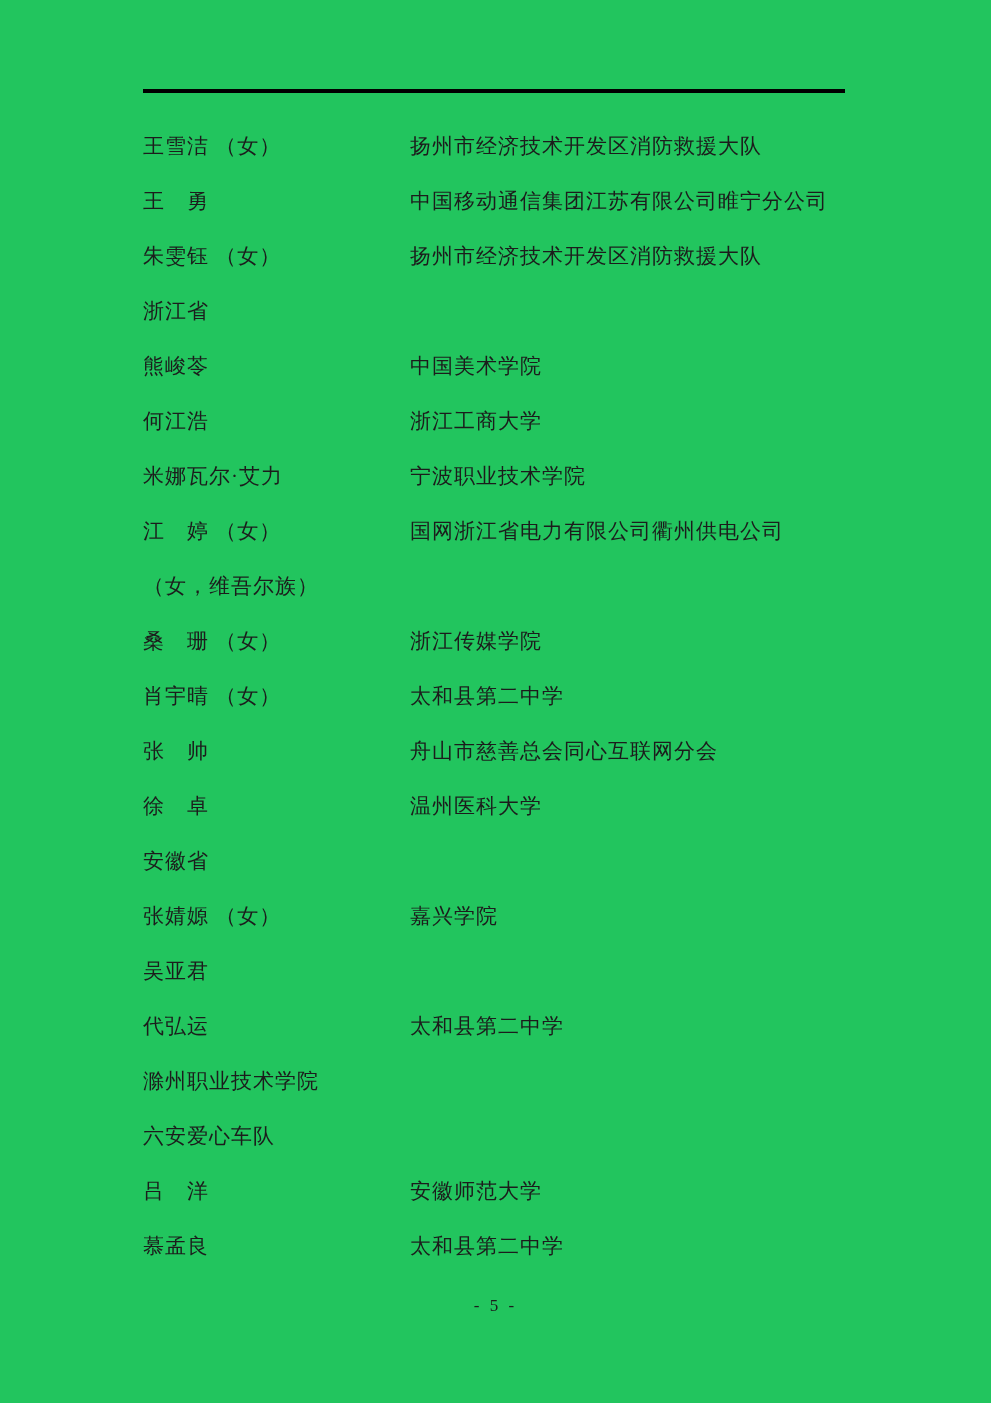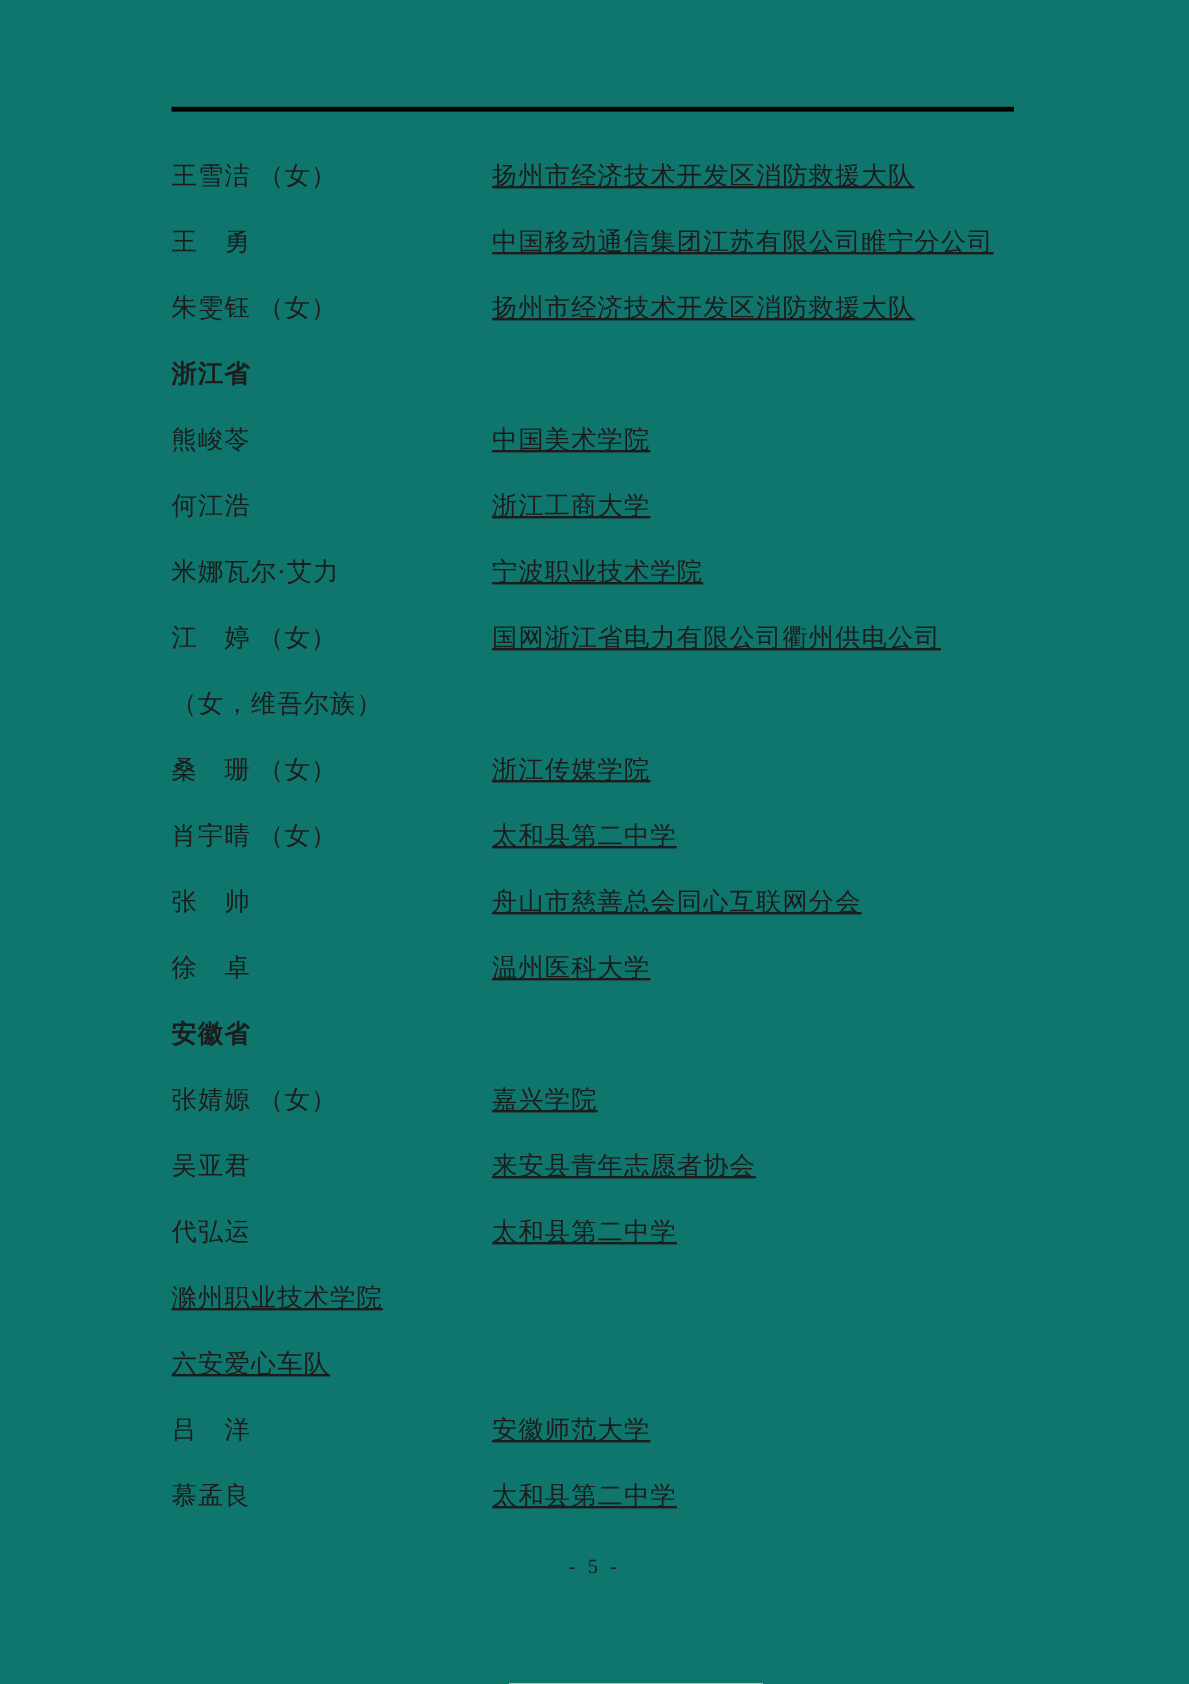--- a/index.html
+++ b/index.html
@@ -4,21 +4,21 @@
 <style>
   html, body {
     margin: 0;
     padding: 0;
     background: #ffffff;
   }
   .page {
     position: relative;
     width: 991px;
     height: 1403px;
-    background: #0f766e;
+    background: #22c55e;
     font-family: "Liberation Serif", "DejaVu Serif", serif;
     color: #1c1c1c;
     overflow: hidden;
   }
   .header-rule {
     position: absolute;
     left: 143px;
     top: 89px;
     width: 702px;
     height: 4px;
@@ -38,24 +38,23 @@
     line-height: 28px;
     letter-spacing: 1px;
     white-space: pre;
   }
   .entry .name-cell {
     width: 267px;
     flex: 0 0 267px;
   }
   .entry .org-cell {
     flex: 1;
-    text-decoration: underline;
   }
   .entry.province .name-cell {
-    font-weight: bold;
+    font-weight: normal;
   }
   .page-number {
     position: absolute;
     left: 0;
     top: 1296px;
     width: 100%;
     text-align: center;
     font-size: 17px;
     letter-spacing: 3px;
     color: #1c1c1c;
@@ -75,21 +74,21 @@
       <div class="entry person"><span class="name-cell">何江浩</span><span class="org-cell">浙江工商大学</span></div>
       <div class="entry person"><span class="name-cell">米娜瓦尔·艾力</span><span class="org-cell">宁波职业技术学院</span></div>
       <div class="entry person"><span class="name-cell">江　婷 （女）</span><span class="org-cell">国网浙江省电力有限公司衢州供电公司</span></div>
       <div class="entry continuation"><span class="name-cell">（女，维吾尔族）</span><span class="org-cell"></span></div>
       <div class="entry person"><span class="name-cell">桑　珊 （女）</span><span class="org-cell">浙江传媒学院</span></div>
       <div class="entry person"><span class="name-cell">肖宇晴 （女）</span><span class="org-cell">太和县第二中学</span></div>
       <div class="entry person"><span class="name-cell">张　帅</span><span class="org-cell">舟山市慈善总会同心互联网分会</span></div>
       <div class="entry person"><span class="name-cell">徐　卓</span><span class="org-cell">温州医科大学</span></div>
       <div class="entry province"><span class="name-cell">安徽省</span><span class="org-cell"></span></div>
       <div class="entry person"><span class="name-cell">张婧嫄 （女）</span><span class="org-cell">嘉兴学院</span></div>
-      <div class="entry person"><span class="name-cell">吴亚君</span><span class="org-cell">来安县青年志愿者协会</span></div>
+      <div class="entry person"><span class="name-cell">吴亚君</span></div>
       <div class="entry person"><span class="name-cell">代弘运</span><span class="org-cell">太和县第二中学</span></div>
       <div class="entry person"><span class="org-cell">滁州职业技术学院</span></div>
       <div class="entry person"><span class="org-cell">六安爱心车队</span></div>
       <div class="entry person"><span class="name-cell">吕　洋</span><span class="org-cell">安徽师范大学</span></div>
       <div class="entry person"><span class="name-cell">慕孟良</span><span class="org-cell">太和县第二中学</span></div>
     </div>
   <div class="page-number">- 5 -</div>
 </div>
 
 </body></html>

